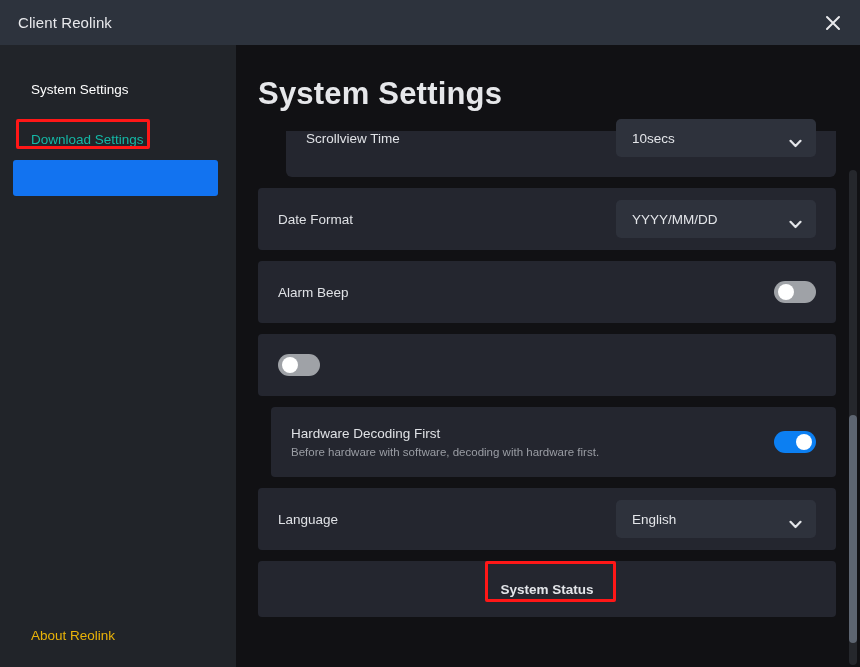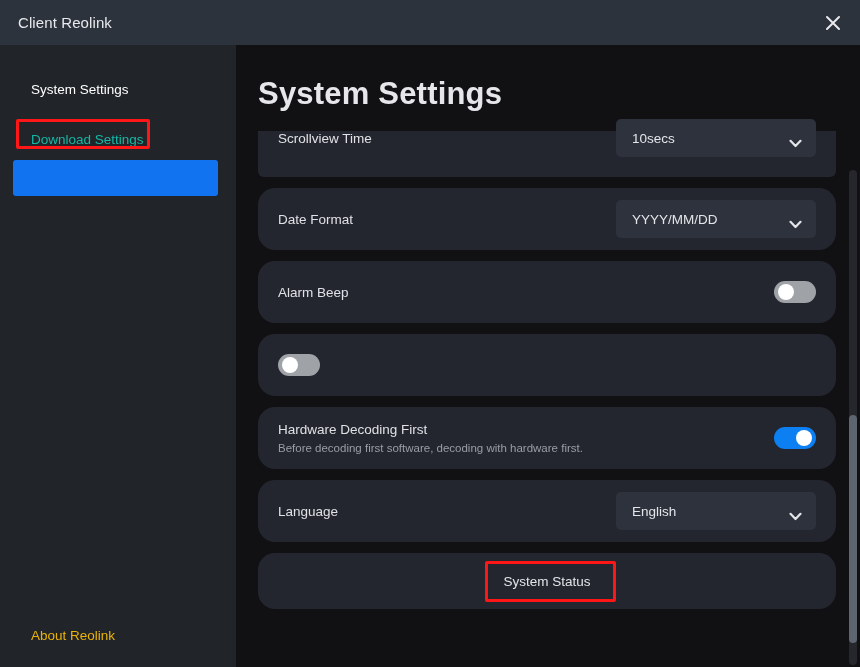--- a/index.html
+++ b/index.html
@@ -58,28 +58,28 @@
   }
   .page-title {
     font-size:31px; font-weight:bold; color:#e6e7ea;
     padding:31px 0 0 22px; letter-spacing:.2px; user-select:none;
   }
 
   .rows {
     position:absolute; left:22px; top:86px; width:578px;
   }
   .row {
-    position:relative; background:#24262f; border-radius:17px;
+    position:relative; background:#24262f; border-radius:4px;
     height:62px; margin-bottom:11px;
     display:flex; align-items:center; padding:0 20px;
   }
-  .row.first { height:46px; border-radius:0 0 6px 6px; margin-top:-0px; align-items:flex-start; }
+  .row.first { height:46px; border-radius:0 0 6px 6px; margin-top:-0px; align-items:flex-start;margin-left:28px; }
   .row.first .row-label { margin-top:0px; }
-  .row.tall { height:62px; align-items:center; }
-  .row.center { justify-content:center; height:56px; }
+  .row.tall { height:70px; align-items:center;margin-left:13px; }
+  .row.center { justify-content:center; height:56px;font-weight:bold; }
 
   .row-label-wrap { flex:1; display:flex; flex-direction:column; justify-content:center; }
   .row-label { font-size:13.5px; color:#dfe1e5; user-select:none; }
   .row-sub { font-size:11.5px; color:#9a9da4; margin-top:5px; user-select:none; }
 
   
   .dropdown {
     width:200px; height:38px; background:#2e323c; border-radius:5px;
     display:flex; align-items:center; justify-content:space-between;
     padding:0 14px 0 16px; cursor:pointer;
@@ -195,21 +195,21 @@
 
       <div class="row">
         <div class="toggle">
           <div class="knob"></div>
         </div>
       </div>
 
       <div class="row tall">
         <div class="row-label-wrap">
           <div class="row-label">Hardware Decoding First</div>
-          <div class="row-sub">Before decoding first software, decoding with hardware first.</div>
+          <div class="row-sub">Before hardware with software, decoding with hardware first.</div>
         </div>
         <div class="toggle on">
           <div class="knob"></div>
         </div>
       </div>
 
       <div class="row">
         <div class="row-label-wrap">
           <div class="row-label">Language</div>
         </div>

